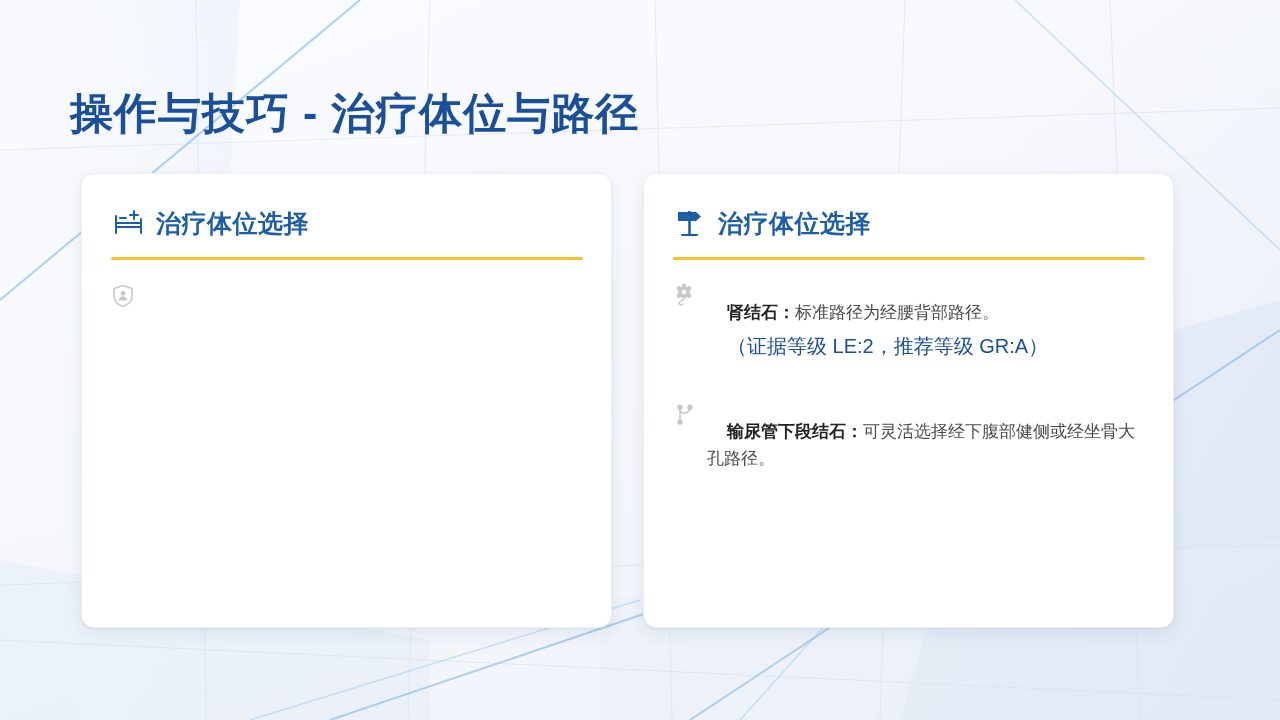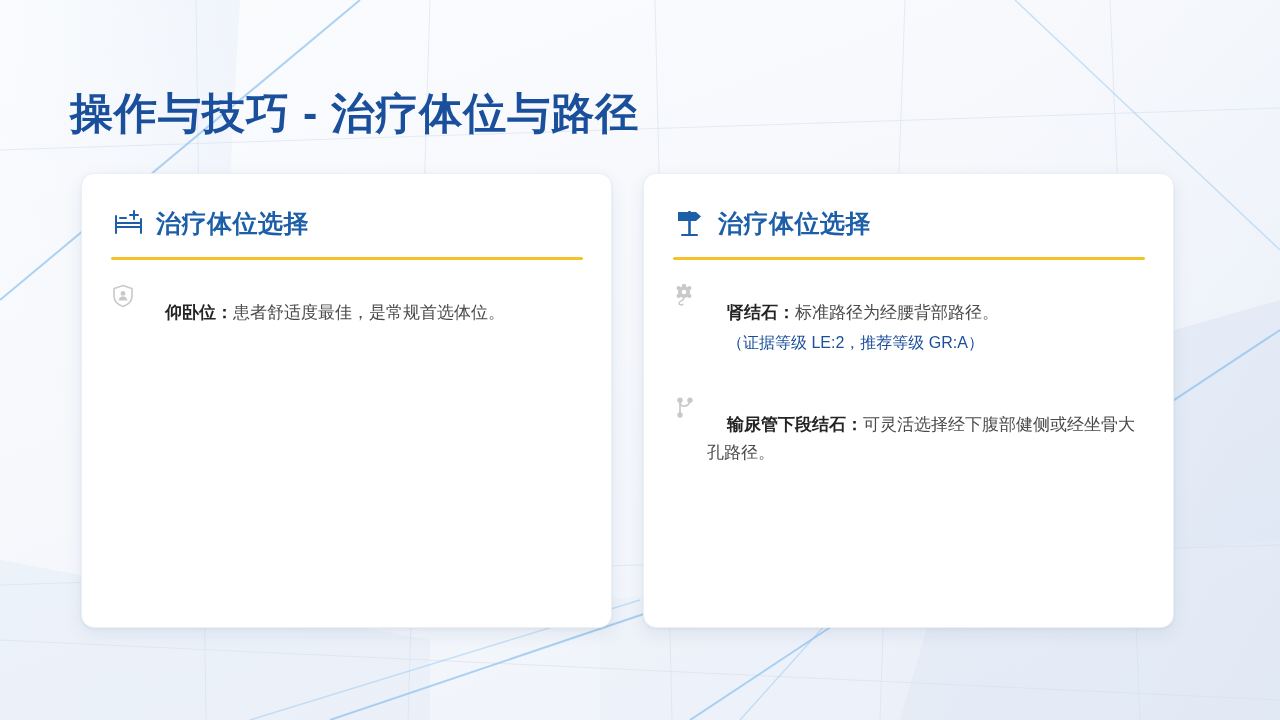--- a/index.html
+++ b/index.html
@@ -119,21 +119,21 @@
     text-indent: 20px;
   }
   .item-term {
     font-weight: bold;
     color: #232323;
   }
   .evidence {
     display: block;
     margin-top: 3px;
     color: #1B4F9C;
-    font-size: 16px;
+    font-size: 20px;
     text-indent: 20px;
   }
 </style>
 </head>
 <body>
 
 <div id="slide">
 
   <div class="bg-layer">
     <svg class="bg-svg" viewBox="0 0 1280 720" xmlns="http://www.w3.org/2000/svg">
@@ -209,24 +209,20 @@
       <div class="card-body">
 
         <div class="item">
           <span class="item-icon">
             <svg width="22" height="24" viewBox="0 0 22 24" xmlns="http://www.w3.org/2000/svg">
               <path d="M11 1.6 L20 4.6 V12 c0 5.5 -4 8.7 -9 10.4 C6 20.7 2 17.5 2 12 V4.6 Z" fill="none" stroke="#c9c9c9" stroke-width="1.6"></path>
               <circle cx="11" cy="9.4" r="2.4" fill="#c9c9c9"></circle>
               <path d="M6.6 16.4 c0.6 -2.8 2.4 -4.1 4.4 -4.1 s3.8 1.3 4.4 4.1 Z" fill="#c9c9c9"></path>
             </svg>
           </span>
-          <p class="item-text">
-            <b class="item-term">仰卧位：</b><span>患者舒适度最佳，是常规首选体位。</span>
-            
-          </p>
         </div>
 
 
       </div>
     </section>
 
     <section class="card">
       <div class="card-head">
         <span class="card-head-icon">
           <svg width="32" height="30" viewBox="0 0 32 30" xmlns="http://www.w3.org/2000/svg">

